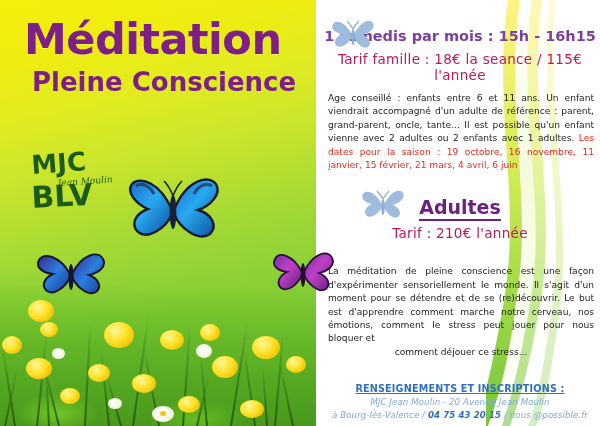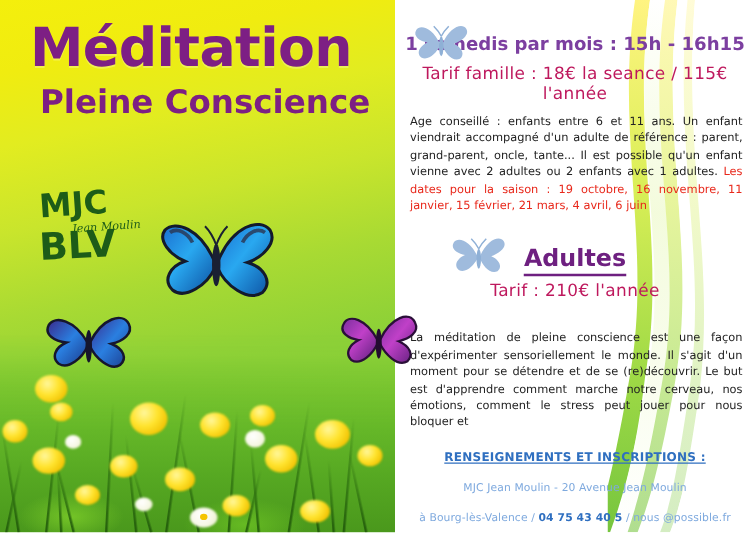--- a/index.html
+++ b/index.html
@@ -155,22 +155,23 @@
     font-family:"DejaVu Sans", sans-serif;
     font-weight:bold;font-size:9.6px;
     color:#2f6fc0;
     text-decoration:underline;
     letter-spacing:.2px;
   }
   #footer .fline{
     font-family:"DejaVu Sans", sans-serif;
     font-size:8.6px;
     color:#7ea9de;
-    margin-top:14px;
+    margin-top:3px;
     letter-spacing:.1px;
+    font-style:italic;
   }
   #footer .fline b{color:#2f6fc0;font-weight:bold;}
 </style>
 </head>
 <body>
 
 <div id="poster">
 
   <div id="left-panel">
     <div id="sky"></div>
@@ -338,25 +339,26 @@
           <path d="M23 11 C21 7 19 5 17 3" stroke="#8fb0d6" stroke-width="1.2" fill="none"></path>
           <path d="M23 11 C25 7 27 5 29 3" stroke="#8fb0d6" stroke-width="1.2" fill="none"></path>
         </svg>
       </div>
       <h2 class="heading">
         <span class="u">Adultes</span>
       </h2>
       <p class="tarif">Tarif : 210€ l'année</p>
       <p class="para centerlast" style="margin-top:24px;">
         <span>La méditation de pleine conscience est une façon d'expérimenter sensoriellement le monde. Il s'agit d'un moment pour se détendre et de se (re)découvrir. Le but est d'apprendre comment marche notre cerveau, nos émotions, comment le stress peut jouer pour nous bloquer et</span>
+        <span class="lastline">comment déjouer ce stress...</span>
       </p>
     </div>
 
     <div id="footer">
       <div class="ftitle">RENSEIGNEMENTS  ET INSCRIPTIONS :</div>
       <div class="fline">MJC Jean Moulin  - 20 Avenue Jean Moulin</div>
       <div class="fline">
-        <span>à Bourg-lès-Valence  / </span><b>04 75 43 40 5</b><span> / nous </span><span>@possible.fr</span>
+        <span>à Bourg-lès-Valence  / </span><b>04 75 43 20 15</b><span> / nous </span><span>@possible.fr</span>
       </div>
     </div>
 
   </div>
 </div>
 
 </body></html>

